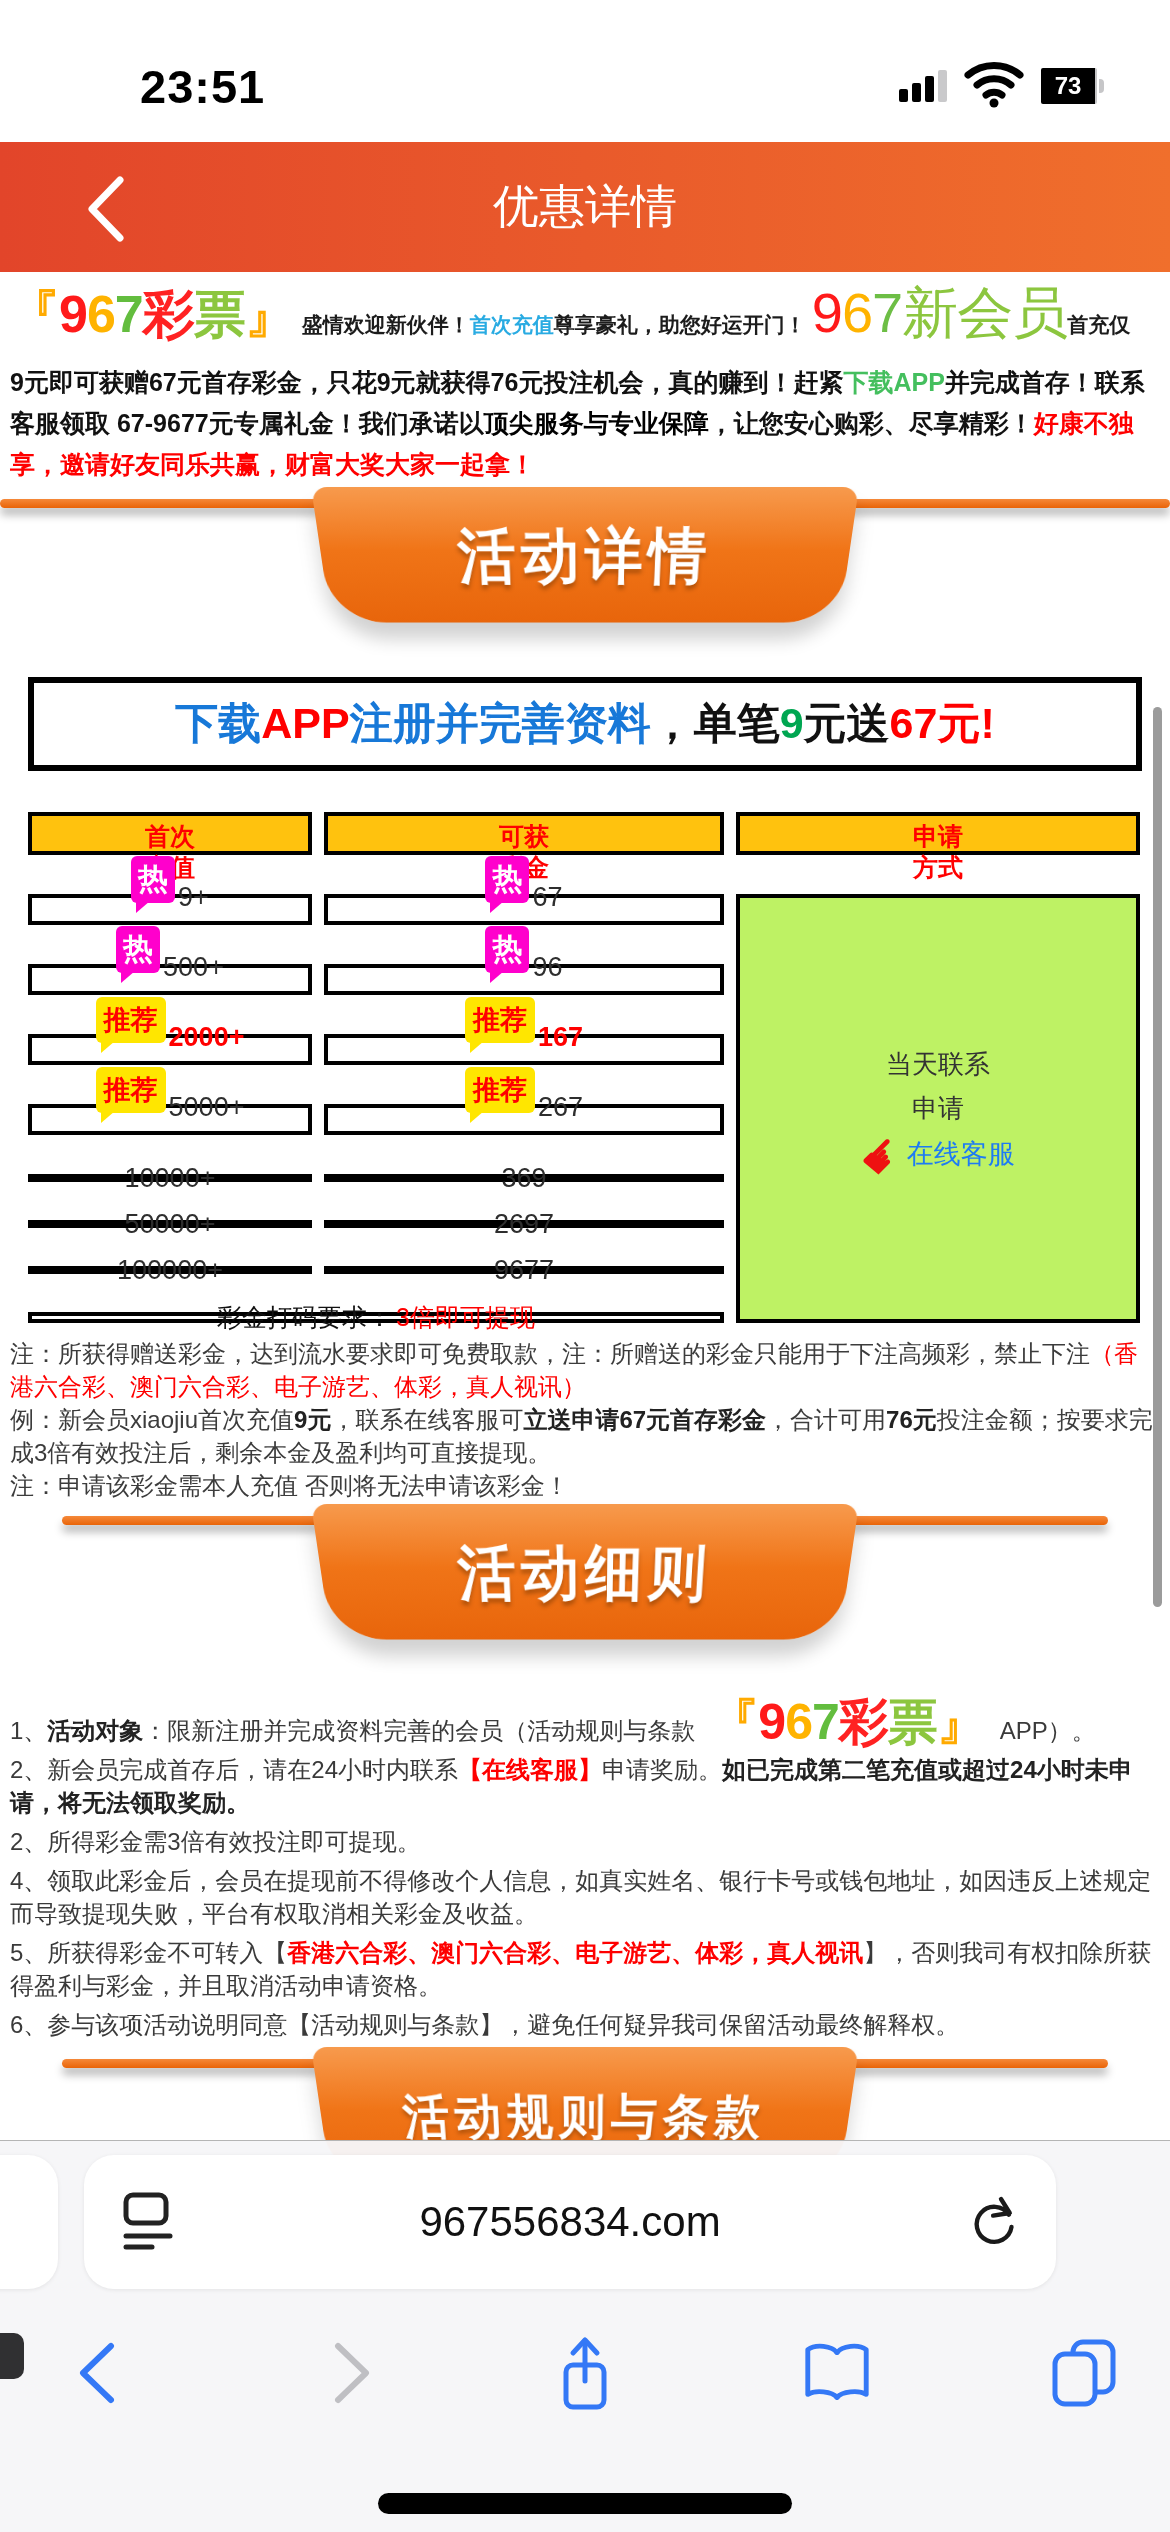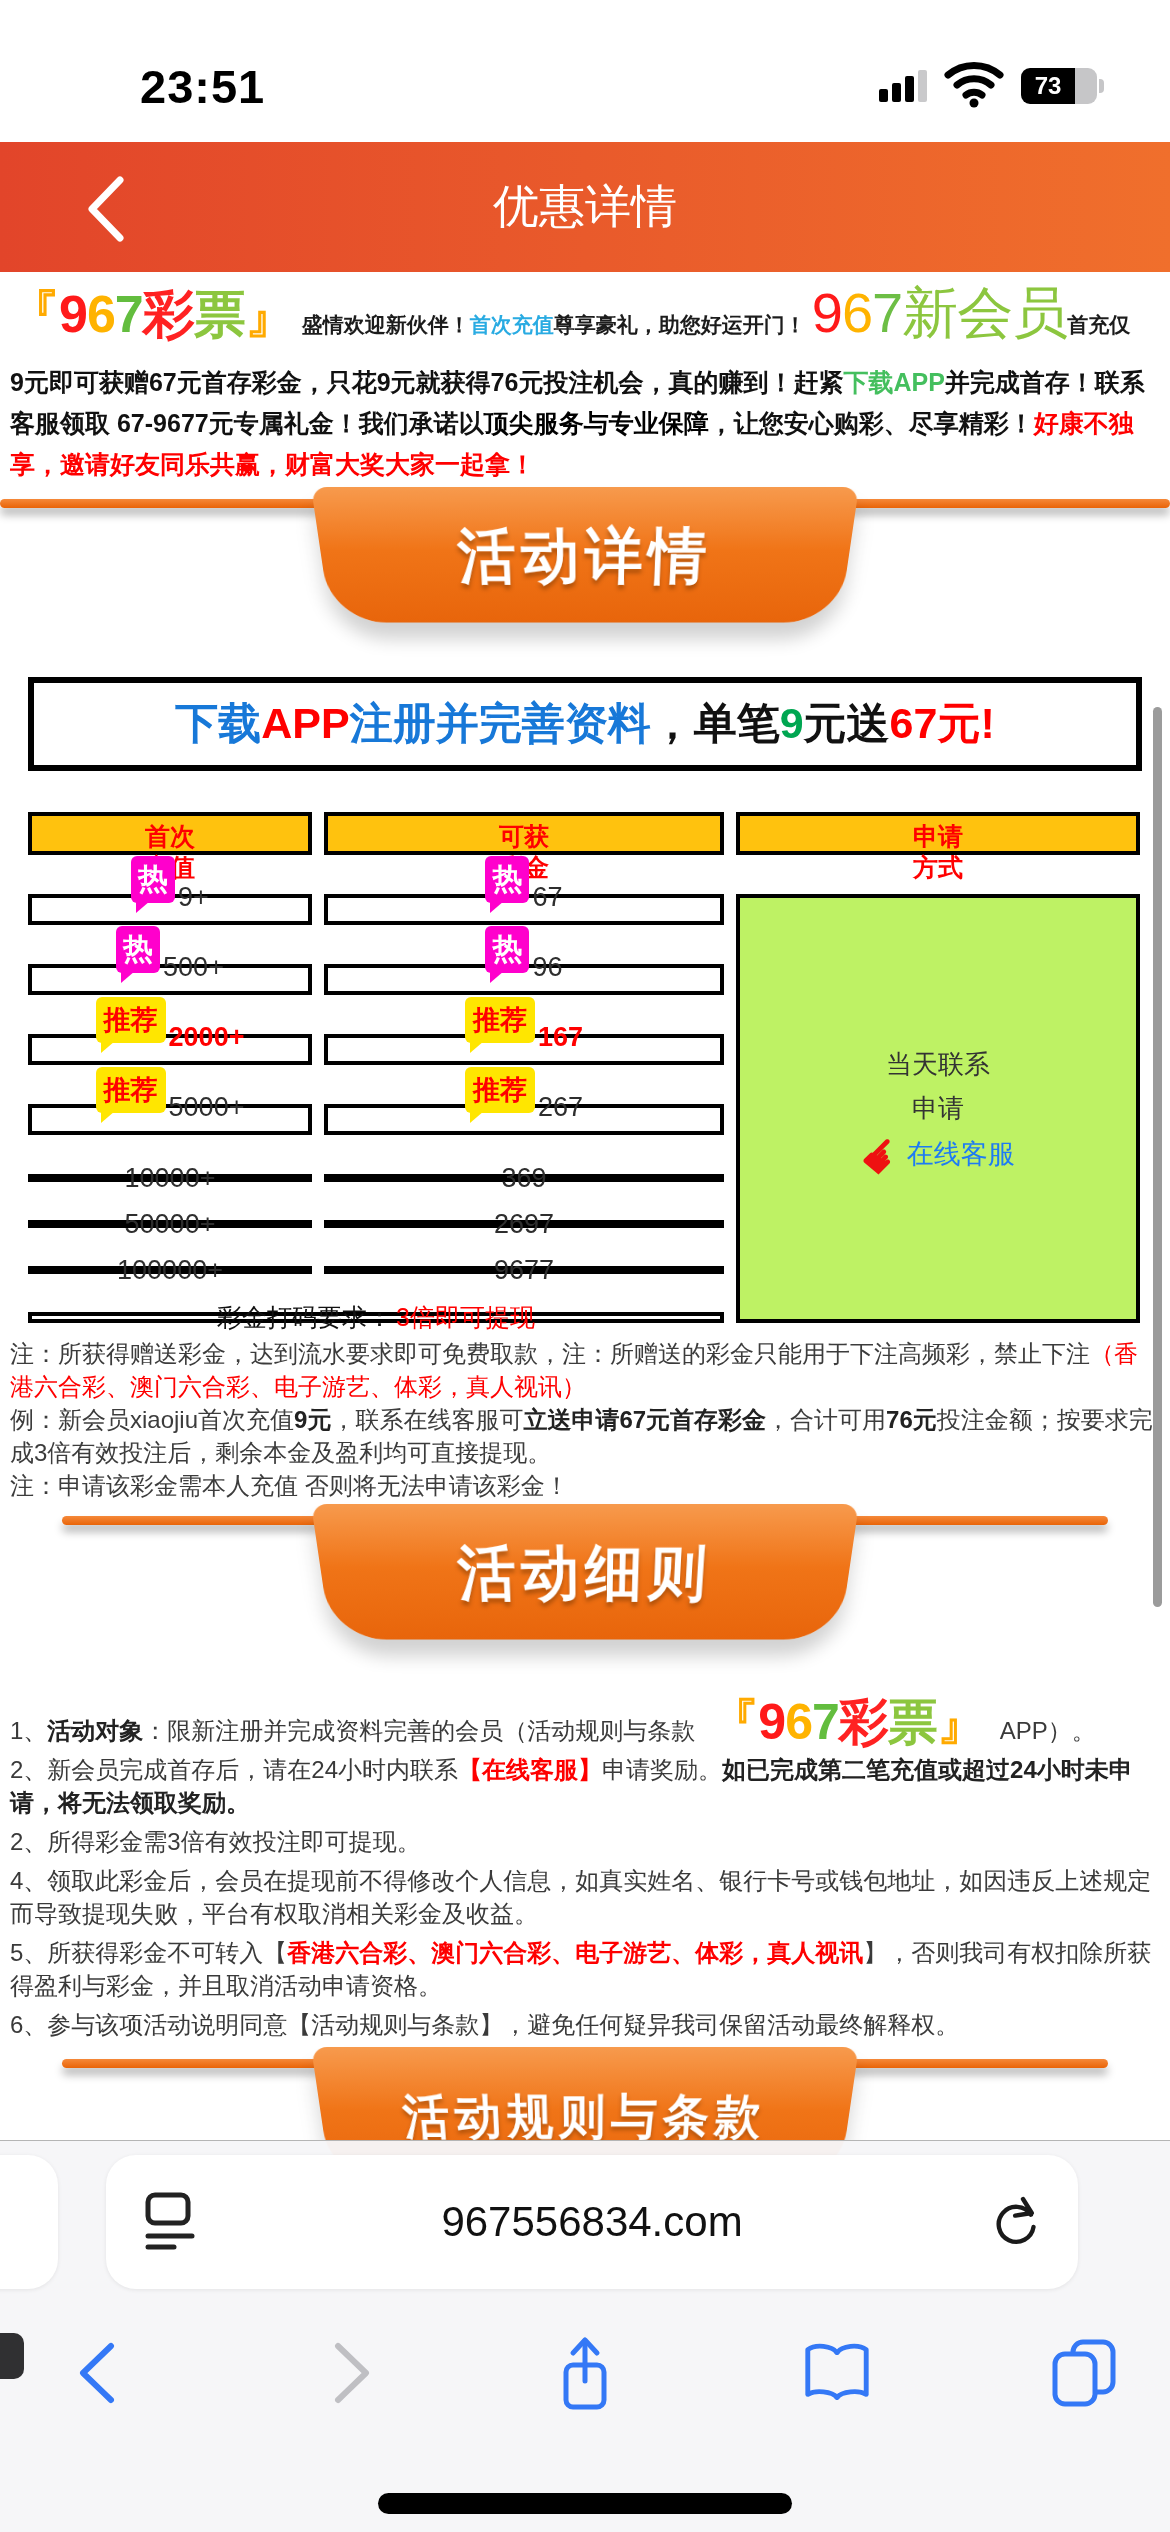--- a/index.html
+++ b/index.html
@@ -8,21 +8,21 @@
   .page{position:absolute;inset:0;}
 
   
   .statusbar{height:142px;background:#fff;display:flex;align-items:flex-end;justify-content:space-between;}
   .sb-time{font-size:47px;font-weight:700;color:#000;margin:0 0 28px 140px;letter-spacing:1px;}
   .sb-icons{display:flex;align-items:center;gap:16px;margin:0 66px 30px 0;}
   .sig{display:flex;align-items:flex-end;gap:4px;}
   .sig i{display:block;width:9px;border-radius:2px;background:#000;}
   .sig i.dim{background:#c9c9cb;}
   .batt{display:flex;align-items:center;}
-  .batt-body{width:76px;height:36px;border-radius:9px;overflow:hidden;display:flex;}
+  .batt-body{width:56px;height:36px;border-radius:2px;overflow:hidden;display:flex;}
   .batt-fill{width:54px;background:#000;color:#fff;font-size:24px;font-weight:700;
              display:flex;align-items:center;justify-content:center;}
   .batt-rest{flex:1;background:#c6c6c8;}
   .batt-tip{width:5px;height:14px;background:#c6c6c8;border-radius:0 4px 4px 0;margin-left:2px;}
 
   
   .appbar{height:130px;background:linear-gradient(90deg,#e2452a,#f06f2c);
           display:flex;align-items:center;position:relative;}
   .backbtn{position:absolute;left:86px;top:34px;}
   .appbar-title{width:100%;text-align:center;color:#fff;font-size:46px;font-weight:400;}
@@ -105,21 +105,21 @@
   .logo-inline{margin:0 14px;}
   .scroll-thumb{position:absolute;right:8px;top:707px;width:9px;height:900px;
                 background:#9b9b9b;border-radius:5px;z-index:5;}
 
   
   .bottombar{position:absolute;left:0;top:2140px;width:1170px;height:392px;
              background:rgba(246,246,248,.97);border-top:1px solid #b5b5b5;z-index:10;}
   .pill{position:absolute;top:14px;height:134px;background:#fff;border-radius:30px;
         box-shadow:0 1px 4px rgba(0,0,0,.08);}
   .pill.ghost{left:-46px;width:104px;}
-  .pill.main{left:106px;width:972px;display:flex;align-items:center;}
+  .pill.main{left:84px;width:972px;display:flex;align-items:center;}
   .url-text{flex:1;text-align:center;font-size:42px;color:#111;}
   .reader-ic{margin-left:38px;}
   .refresh-ic{margin-right:34px;}
   .toolbar{position:absolute;left:0;top:190px;width:100%;height:90px;}
   .tb{position:absolute;top:0;width:74px;height:84px;display:flex;align-items:center;justify-content:center;}
   .notchL{position:absolute;left:0;top:192px;width:24px;height:46px;background:#303032;
           border-radius:0 10px 10px 0;}
   .homebar{position:absolute;left:378px;top:352px;width:414px;height:21px;border-radius:11px;background:#000;}
 </style>
 </head>

